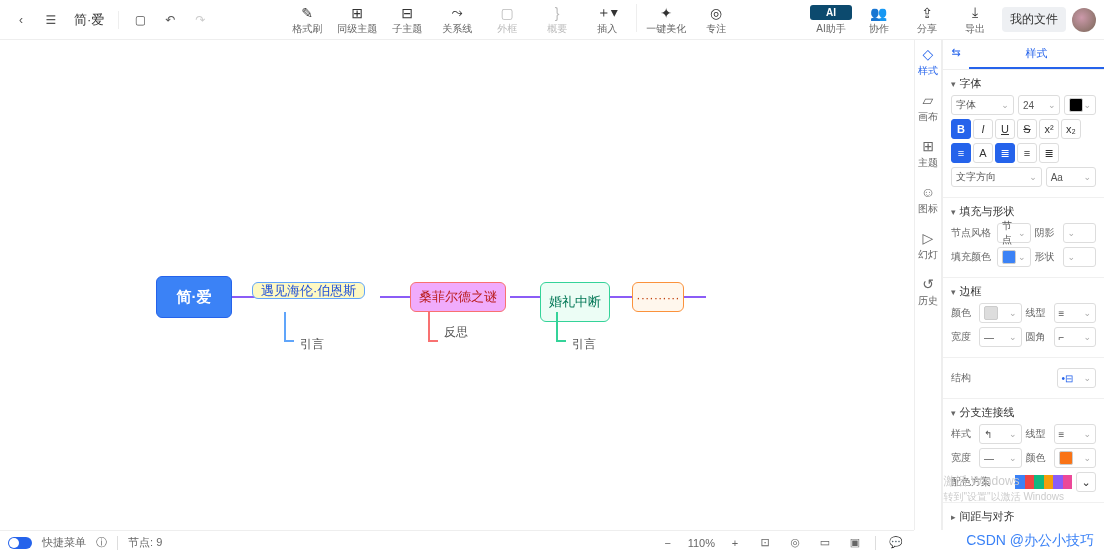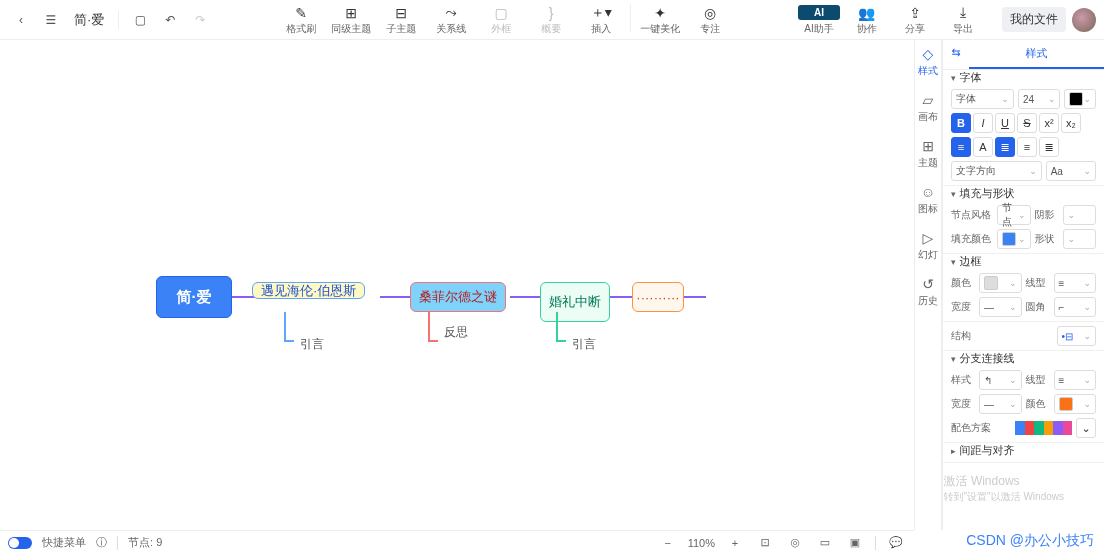--- a/index.html
+++ b/index.html
@@ -10,21 +10,21 @@
 .topbar .left { display: flex; align-items: center; gap: 4px; }
 .topbar .center { flex: 1; display: flex; justify-content: center; gap: 8px; }
 .topbar .right { display: flex; align-items: center; gap: 6px; }
 .icon-btn { width: 26px; height: 26px; display: flex; align-items: center; justify-content: center; border-radius: 4px; cursor: pointer; color: #555; }
 .title-bread { font-size: 13px; padding: 0 6px; }
 .tool-item { display: flex; flex-direction: column; align-items: center; width: 42px; font-size: 10px; color: #666; cursor: pointer; }
 .tool-item .ic { height: 18px; display: flex; align-items: center; justify-content: center; font-size: 14px; color: #333; }
 .tool-item.disabled { color: #bbb; }
 .tool-item.disabled .ic { color: #bbb; }
 .ai-chip { background: #0c4a6e; color: #fff; border-radius: 3px; padding: 2px 16px; font-size: 10px; font-weight: bold; }
-.my-files { background: #eef0f3; border-radius: 4px; padding: 4px 8px; font-size: 12px; cursor: pointer; margin-left: 12px; }
+.my-files { background: #eef0f3; border-radius: 4px; padding: 4px 8px; font-size: 12px; cursor: pointer; }
 .avatar { width: 24px; height: 24px; border-radius: 50%; background: radial-gradient(circle at 40% 40%, #c9a, #765); }
 
 
 .left-mini { position: absolute; top: 48px; left: 12px; display: flex; gap: 4px; border: 1px solid #e0e0e0; border-radius: 4px; padding: 2px; background: #fff; }
 .left-mini .ic { width: 22px; height: 22px; display: flex; align-items: center; justify-content: center; cursor: pointer; }
 .left-mini .ic.share { color: #3b82f6; }
 .left-mini .ic.list { color: #555; }
 
 
 .search-float { position: absolute; top: 66px; right: 198px; width: 26px; height: 26px; border: 1px solid #e0e0e0; border-radius: 4px; display: flex; align-items: center; justify-content: center; color: #888; cursor: pointer; background: #fff; }
@@ -42,21 +42,21 @@
 .side-toggle .it { display: flex; flex-direction: column; align-items: center; font-size: 10px; color: #666; cursor: pointer; gap: 2px; }
 .side-toggle .it.active { color: #2563eb; }
 .side-toggle .ic { font-size: 14px; }
 
 
 .panel { position: absolute; top: 40px; right: 0; width: 162px; bottom: 24px; background: #fff; border-left: 1px solid #eee; overflow-y: auto; font-size: 11px; }
 .panel-tabs { display: flex; border-bottom: 1px solid #eee; }
 .panel-tab { flex: 1; text-align: center; padding: 6px 0; font-size: 11px; cursor: pointer; color: #888; }
 .panel-tab.active { color: #2563eb; border-bottom: 2px solid #2563eb; }
 .panel-tab.mini { flex: 0 0 26px; color: #2563eb; }
-.sec { padding: 0 8px; border-bottom: 1px solid #f0f0f0; }
+.sec { padding: 6px 8px; border-bottom: 1px solid #f0f0f0; }
 .sec-title { display: flex; align-items: center; gap: 4px; font-size: 11px; color: #333; cursor: pointer; margin-bottom: 4px; }
 .sec-title::before { content: "▾"; font-size: 9px; color: #666; }
 .sec-title.collapsed::before { content: "▸"; }
 .row { display: flex; align-items: center; gap: 4px; margin: 4px 0; }
 .sel { flex: 1; height: 20px; border: 1px solid #ddd; border-radius: 3px; display: flex; align-items: center; justify-content: space-between; padding: 0 4px; font-size: 10px; color: #555; cursor: pointer; }
 .sel::after { content: "⌄"; color: #aaa; font-size: 9px; }
 .tbtn { width: 20px; height: 20px; border: 1px solid #ddd; border-radius: 3px; display: flex; align-items: center; justify-content: center; font-size: 11px; cursor: pointer; background: #fff; }
 .tbtn.active { background: #2563eb; color: #fff; border-color: #2563eb; }
 .swatch { width: 14px; height: 14px; border-radius: 2px; border: 1px solid #ccc; }
 .palette { display: flex; height: 14px; }
@@ -169,21 +169,21 @@
   <div class="conn" style="left:510px;top:256px;width:30px"></div>
   <div class="conn" style="left:610px;top:256px;width:22px"></div>
   <div class="conn" style="left:684px;top:256px;width:22px"></div>
 
   <div class="node root" style="left:156px;top:236px;width:76px;height:42px">简·爱</div>
 
   <div class="node" style="left:252px;top:242px;height:17px;border-color:#60a5fa;background:#fef9c3;color:#1d4ed8">遇见海伦·伯恩斯</div>
   <div class="sub-line" style="left:284px;top:272px;border-color:#60a5fa"></div>
   <div class="sub" style="left:300px;top:296px">引言</div>
 
-  <div class="node" style="left:410px;top:242px;height:30px;border-color:#f87171;background:#7dd3fc;color:#b91c1c">桑菲尔德之谜</div>
+  <div class="node" style="left:410px;top:242px;height:30px;border-color:#f87171;background:#f0abfc;color:#b91c1c">桑菲尔德之谜</div>
   <div class="sub-line" style="left:428px;top:272px;border-color:#f87171"></div>
   <div class="sub" style="left:444px;top:284px">反思</div>
 
   <div class="node" style="left:540px;top:242px;height:40px;border-color:#34d399;background:#ecfdf5;color:#047857">婚礼中断</div>
   <div class="sub-line" style="left:556px;top:272px;border-color:#34d399"></div>
   <div class="sub" style="left:572px;top:296px">引言</div>
 
   <div class="node" style="left:632px;top:242px;height:30px;width:52px;border-color:#fb923c;background:#fff7ed;color:#c2410c">··········</div>
 
 </div>

